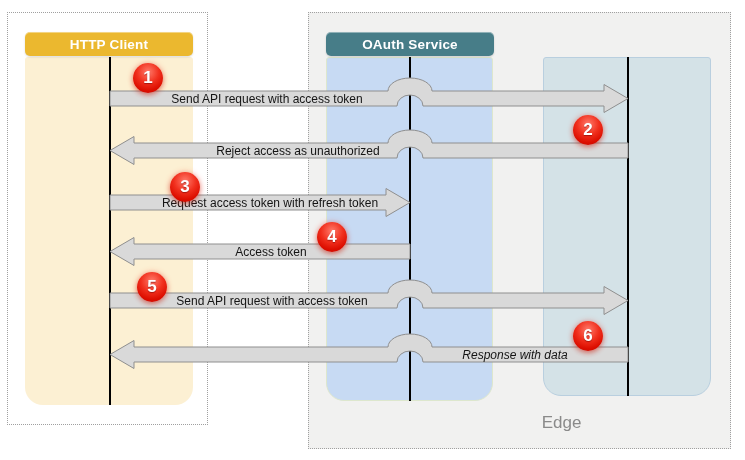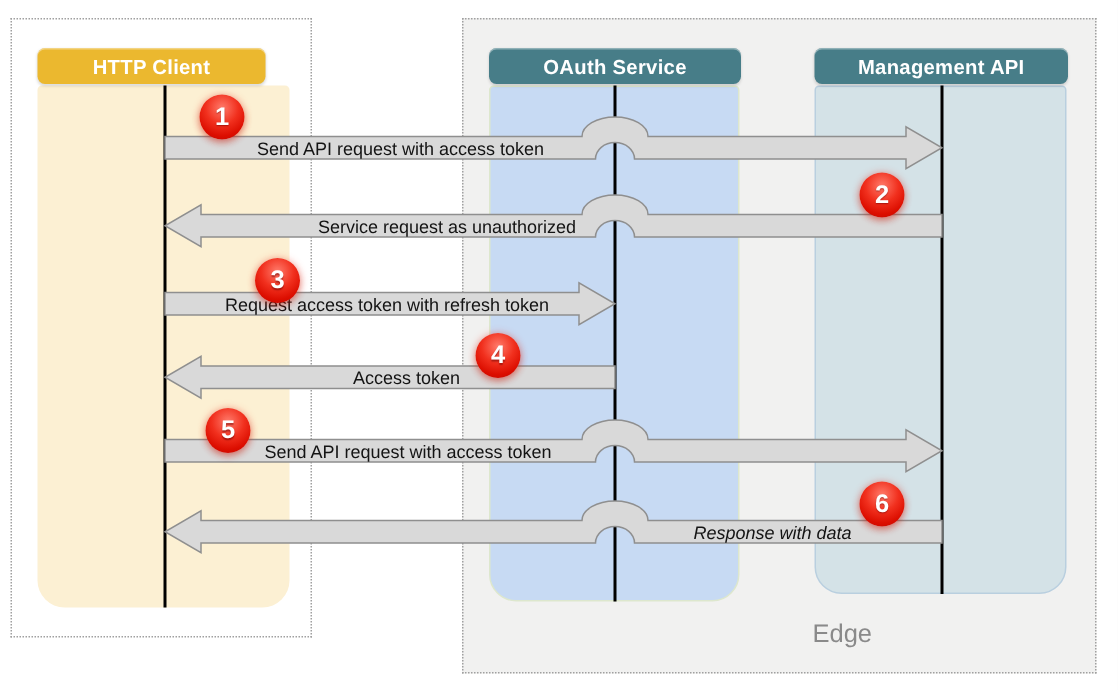--- a/index.html
+++ b/index.html
@@ -21,21 +21,21 @@
   .lifeline-oauth  { left:409px; height:344px; }
   .lifeline-mgmt   { left:627px; height:339px; }
 
   .actor-header {
     position:absolute; top:32px; height:24px; border-radius:5px;
     color:#fff; font-weight:bold; font-size:13.5px;
     display:flex; align-items:center; justify-content:center;
     box-shadow: inset 0 1px 0 rgba(255,255,255,0.40), 0 1px 2px rgba(0,0,0,0.15);
     letter-spacing:0.2px;
   }
-  .header-client { left:25px;  width:152px; background:var(--gold-header,#EBB82F); }
+  .header-client { left:25px;  width:168px; background:var(--gold-header,#EBB82F); }
   .header-oauth  { left:326px; width:168px; background:var(--teal-header,#477D88);text-align:right; }
   .header-mgmt   { left:543px; width:169px; background:var(--teal-header,#477D88); }
 
   .arrows-layer { position:absolute; left:0; top:0; }
   .arrows-layer path { fill:var(--arrow-fill,#D9D9D9); stroke:var(--arrow-stroke,#8F8F8F); stroke-width:1; }
 
   .msg-label {
     position:absolute; transform:translateX(-50%);
     font-size:12px; line-height:12px; color:var(--label-text,#141414); white-space:nowrap;
   }
@@ -72,36 +72,33 @@
       <path d="M 628 143 L 432 143 A 22 13 0 0 0 388 143 L 134 143 L 134 136.5 L 110 150.5 L 134 164.5 L 134 158 L 397 158 A 13 11 0 0 1 423 158 L 628 158 Z"></path>
       <path d="M 110 195 L 386 195 L 386 188.5 L 410 202.5 L 386 216.5 L 386 210 L 110 210 Z"></path>
       <path d="M 410 244 L 134 244 L 134 237.5 L 110 251.5 L 134 265.5 L 134 259 L 410 259 Z"></path>
       <path d="M 110 293 L 388 293 A 22 13 0 0 1 432 293 L 604 293 L 604 286.5 L 628 300.5 L 604 314.5 L 604 308 L 423 308 A 13 11 0 0 0 397 308 L 110 308 Z"></path>
       <path d="M 628 347 L 432 347 A 22 13 0 0 0 388 347 L 134 347 L 134 340.5 L 110 354.5 L 134 368.5 L 134 362 L 397 362 A 13 11 0 0 1 423 362 L 628 362 Z"></path>
     </svg>
 
   <div id="overlays">
       <span class="msg-label" style="left: 267px; top: 93px;">Send API request with access token</span>
       <div class="step-badge" style="left: 133px; top: 63px;">1</div>
-      <span class="msg-label" style="left: 298px; top: 145px;">Service request as unauthorized</span>
+      <span class="msg-label" style="left: 298px; top: 145px;">Reject access as unauthorized</span>
       <div class="step-badge" style="left: 573px; top: 115px;">2</div>
-      <span class="msg-label" style="left: 250px; top: 197px; padding-left: 16px;">Request access token with refresh token</span>
+      <span class="msg-label" style="left: 262px; top: 197px; padding-left: 16px;">Request access token with refresh token</span>
       <div class="step-badge" style="left: 170px; top: 172px;">3</div>
       <span class="msg-label" style="left: 271px; top: 246px;">Access token</span>
       <div class="step-badge" style="left: 317px; top: 222px;">4</div>
       <span class="msg-label" style="left: 272px; top: 295px;">Send API request with access token</span>
       <div class="step-badge" style="left: 137px; top: 272px;">5</div>
       <span class="msg-label" style="left: 515px; top: 349px; font-style: italic;">Response with data</span>
       <div class="step-badge" style="left: 573px; top: 321px;">6</div>
     </div>
 
   <div class="actor-header header-client">
     <span>HTTP Client</span>
   </div>
   <div class="actor-header header-oauth">
     <span>OAuth Service</span>
   </div>
-  <div class="actor-header header-mgmt">
-    <span>Management API</span>
-  </div>
 
   <div class="edge-caption">Edge</div>
 </div>
 
 </body></html>

